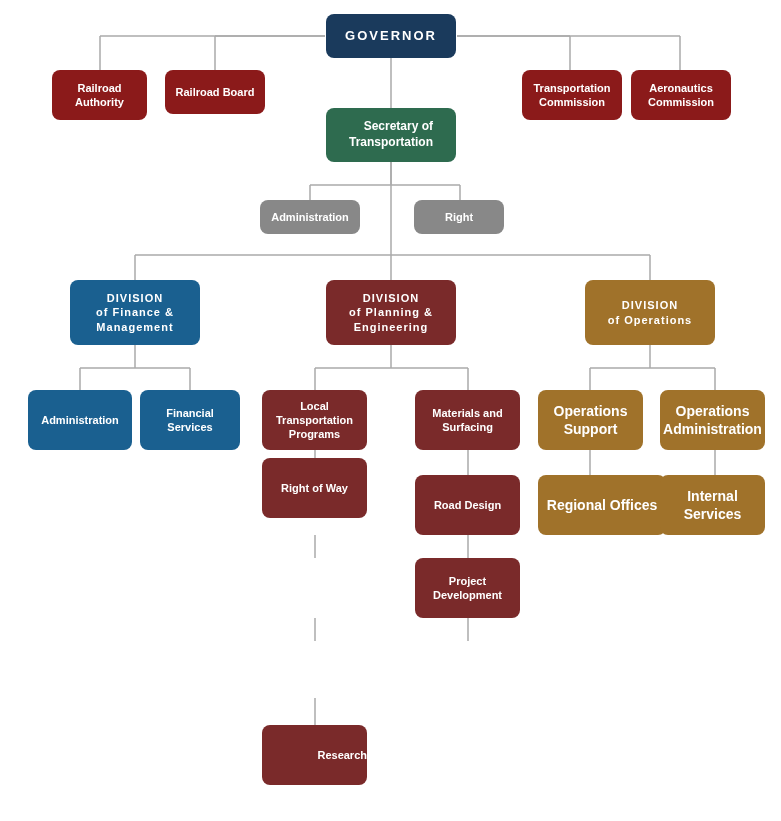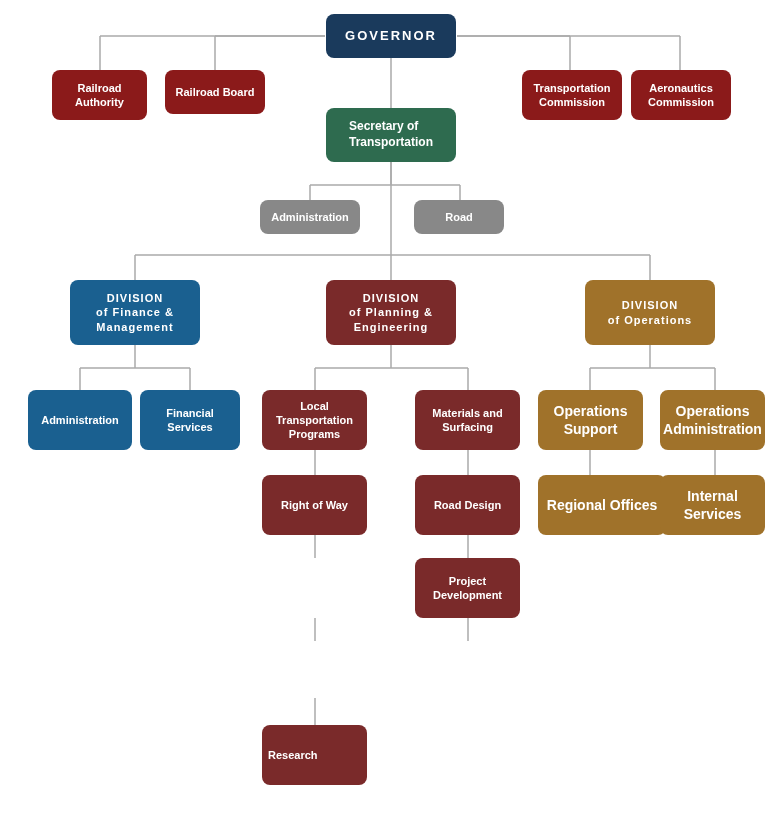--- a/index.html
+++ b/index.html
@@ -197,30 +197,30 @@
   </div>
   <div class="node node-red" style="left:522px; top:70px; width:100px; height:50px; display:flex; align-items:center; justify-content:center; text-align:center; padding:6px;">
     <span style="white-space:pre-line;">Transportation
 Commission</span>
   </div>
   <div class="node node-red" style="left:631px; top:70px; width:100px; height:50px; display:flex; align-items:center; justify-content:center; text-align:center; padding:6px;">
     <span style="white-space:pre-line;">Aeronautics
 Commission</span>
   </div>
 
-  <div class="node node-secretary" style="left:326px; top:108px; width:130px; height:54px; display:flex; align-items:center; justify-content:center; text-align:left; padding:6px;">
+  <div class="node node-secretary" style="left:326px; top:108px; width:130px; height:54px; display:flex; align-items:center; justify-content:center; text-align:right; padding:6px;">
     <span style="white-space:pre-line;">Secretary of
 Transportation</span>
   </div>
 
   <div class="node node-gray" style="left:260px; top:200px; width:100px; height:34px; display:flex; align-items:center; justify-content:center; text-align:center; padding:5px;">
     <span>Administration</span>
   </div>
   <div class="node node-gray" style="left:414px; top:200px; width:90px; height:34px; display:flex; align-items:center; justify-content:center; text-align:center; padding:5px;">
-    <span>Road</span>
+    <span>Right</span>
   </div>
 
   <div class="node node-division-blue" style="left:70px; top:280px; width:130px; height:65px; display:flex; align-items:center; justify-content:center; text-align:center; padding:8px;">
     <span style="white-space:pre-line; letter-spacing:1px;">DIVISION
 of Finance &amp;
 Management</span>
   </div>
   <div class="node node-division-maroon" style="left:326px; top:280px; width:130px; height:65px; display:flex; align-items:center; justify-content:center; text-align:center; padding:8px;">
     <span style="white-space:pre-line; letter-spacing:1px;">DIVISION
 of Planning &amp;
@@ -237,24 +237,24 @@
   <div class="node node-sub-blue" style="left:140px; top:390px; width:100px; height:60px; display:flex; align-items:center; justify-content:center; text-align:center; padding:6px;">
     <span style="white-space:pre-line;">Financial
 Services</span>
   </div>
 
   <div class="node node-sub-maroon" style="left:262px; top:390px; width:105px; height:60px; display:flex; align-items:center; justify-content:center; text-align:center; padding:6px;">
     <span style="white-space:pre-line;">Local
 Transportation
 Programs</span>
   </div>
-  <div class="node node-sub-maroon" style="left:262px; top:475px; width:105px; height:60px; display:flex; align-items:center; justify-content:center; text-align:center; padding:6px;">
+  <div class="node node-sub-maroon" style="left:262px; top:458px; width:105px; height:60px; display:flex; align-items:center; justify-content:center; text-align:center; padding:6px;">
     <span>Right of Way</span>
   </div>
-  <div class="node node-sub-maroon" style="left:262px; top:725px; width:105px; height:60px; display:flex; align-items:center; justify-content:flex-start; text-align:center; padding:6px;">
+  <div class="node node-sub-maroon" style="left:262px; top:725px; width:105px; height:60px; display:flex; align-items:center; justify-content:flex-end; text-align:center; padding:0;">
     <span>Research</span>
   </div>
 
   <div class="node node-sub-maroon" style="left:415px; top:390px; width:105px; height:60px; display:flex; align-items:center; justify-content:center; text-align:center; padding:6px;">
     <span style="white-space:pre-line;">Materials and
 Surfacing</span>
   </div>
   <div class="node node-sub-maroon" style="left:415px; top:558px; width:105px; height:60px; display:flex; align-items:center; justify-content:center; text-align:center; padding:6px;">
     <span style="white-space:pre-line;">Project
 Development</span>

